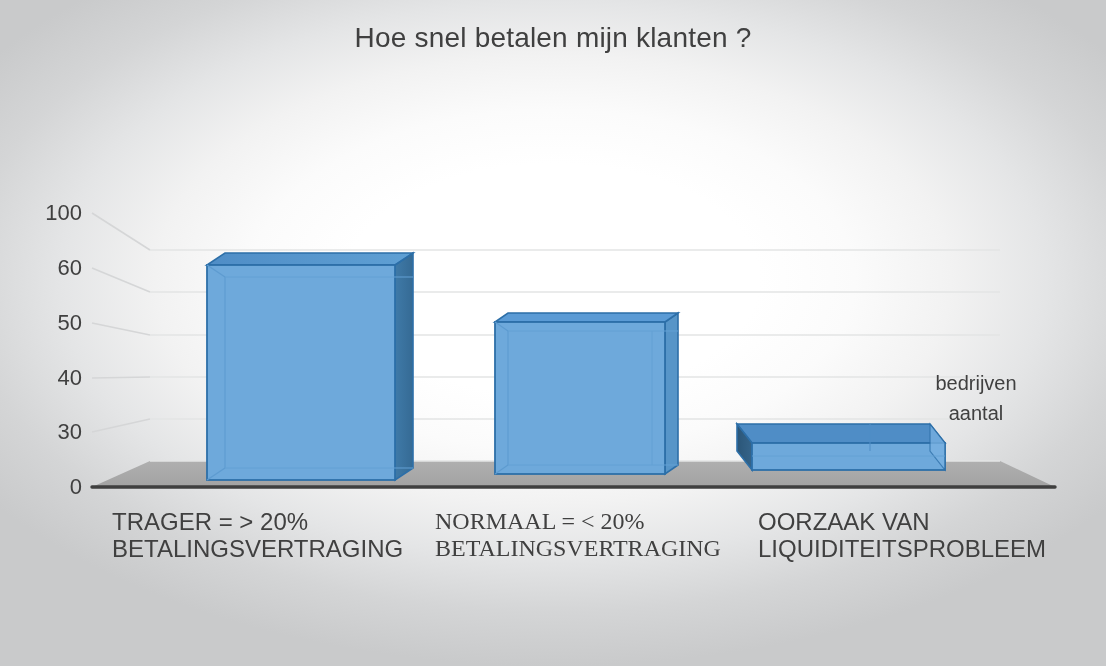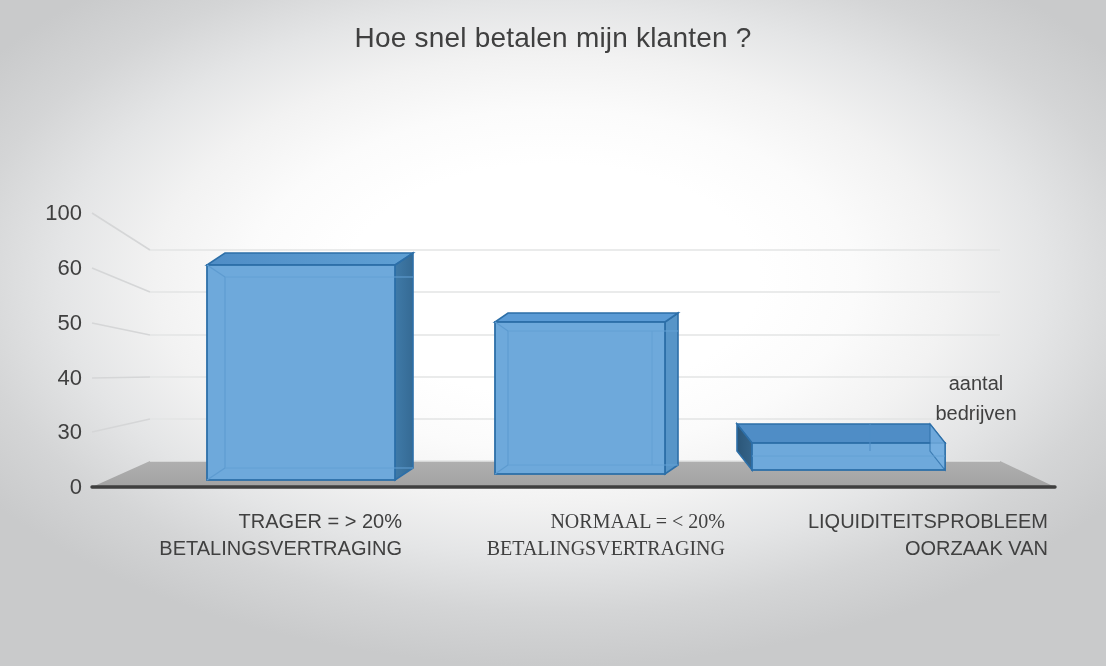--- a/index.html
+++ b/index.html
@@ -68,22 +68,22 @@
     position: absolute;
     left: 10px;
     top: 0;
     width: 72px;
     height: 666px;
   }
 
   
   .cat-label {
     position: absolute;
-    text-align: right;
-    font-size: 20px;
+    text-align: left;
+    font-size: 24px;
     color: #404040;
     line-height: 27px;
   }
 
   
   #legend {
     position: absolute;
     font-size: 20px;
     color: #404040;
     line-height: 30px;
@@ -196,22 +196,22 @@
     <div>TRAGER = &gt; 20%</div>
     <div>BETALINGSVERTRAGING</div>
   </div>
 
   <div class="cat-label" style="left:435px; top:508px; width:290px;font-family:Liberation Serif, serif;">
     <div>NORMAAL = &lt; 20%</div>
     <div>BETALINGSVERTRAGING</div>
   </div>
 
   <div class="cat-label" style="left:758px; top:508px; width:290px;">
+    <div>OORZAAK VAN</div>
     <div>LIQUIDITEITSPROBLEEM</div>
-    <div>OORZAAK VAN</div>
   </div>
 
   <div id="legend" style="left:920px; top:368px; width:112px;">
+    <div>bedrijven</div>
     <div>aantal</div>
-    <div>bedrijven</div>
   </div>
 
 </div>
 
 </body></html>

